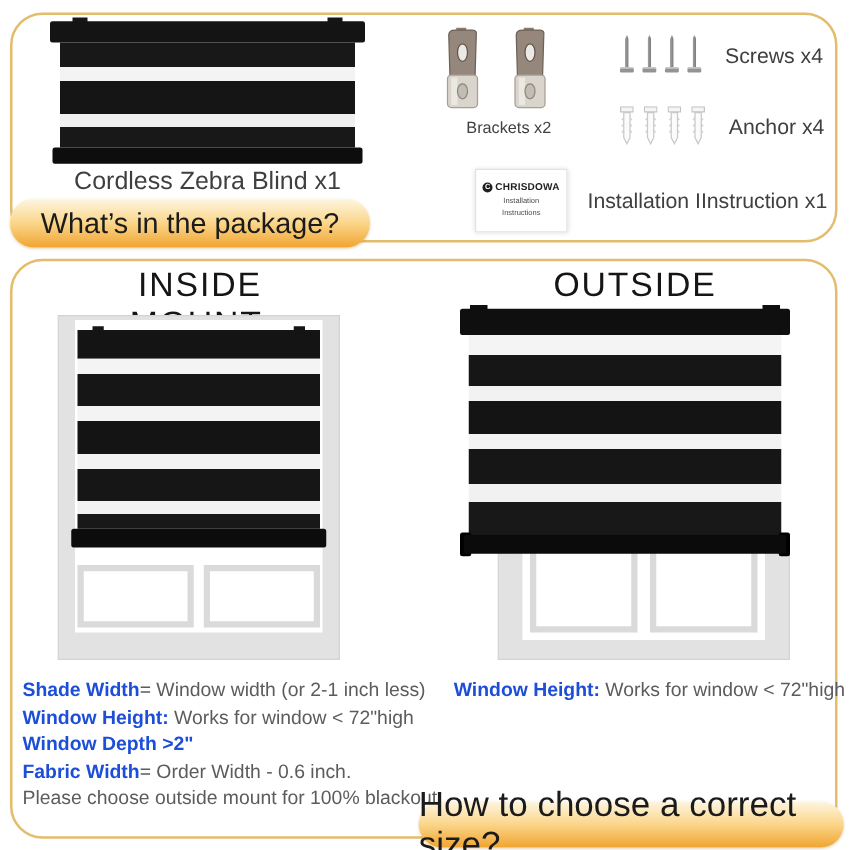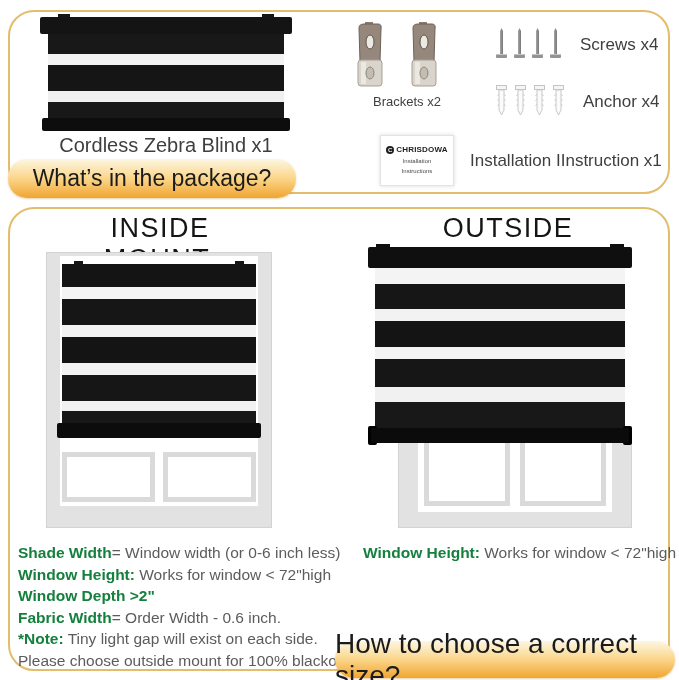--- a/index.html
+++ b/index.html
@@ -81,21 +81,21 @@
     background:linear-gradient(180deg,#f4f4f4 0 16px,#161616 16px 41px,#f2f2f2 41px 53px,#141414 53px 79px,#f3f3f3 79px 91px,#161616 91px 119px,#f1f1f1 119px 134px,#181818 134px 162px);}
   .bo-rail{position:absolute;left:3px;right:3px;top:181px;height:15px;background:#0b0b0b;border-radius:2px;}
   .bo-cap{position:absolute;top:179px;width:9px;height:19px;background:#000;border-radius:2px;}
   .bo-cap.l{left:0;} .bo-cap.r{right:0;}
 
   
   .specs{position:absolute;z-index:2;}
   .specs-left{left:18px;top:542px;width:320px;}
   .specs-right{left:363px;top:542px;width:300px;}
   .spec{margin:0;font-size:15.5px;line-height:21.5px;color:#5c5c5c;white-space:nowrap;}
-  .sb{font-weight:700;color:#15803d;}
+  .sb{font-weight:700;color:#1d4ed8;}
 </style>
 </head>
 <body>
 
 <div class="canvas">
 
   <section class="panel panel-top">
 
     <div class="pblind" style="left:30px;top:2px;">
       <div class="pb-tab l"></div>
@@ -213,25 +213,24 @@
     <div class="bo-tab l"></div>
     <div class="bo-tab r"></div>
     <div class="bo-header"></div>
     <div class="bo-body"></div>
     <div class="bo-cap l"></div>
     <div class="bo-cap r"></div>
     <div class="bo-rail"></div>
   </div>
 
   <div class="specs specs-left">
-    <p class="spec"><span class="sb">Shade Width</span><span class="sr">= Window width (or 0-6 inch less)</span></p>
+    <p class="spec"><span class="sb">Shade Width</span><span class="sr">= Window width (or 2-1 inch less)</span></p>
     <p class="spec"><span class="sb">Window Height:</span><span class="sr"> Works for window &lt; 72"high</span></p>
     <p class="spec"><span class="sb">Window Depth &gt;2"</span><span class="sr"></span></p>
     <p class="spec"><span class="sb">Fabric Width</span><span class="sr">= Order Width - 0.6 inch.</span></p>
-    <p class="spec"><span class="sb">*Note:</span><span class="sr"> Tiny light gap will exist on each side.</span></p>
     <p class="spec"><span class="sb"></span><span class="sr">Please choose outside mount for 100% blackout.</span></p>
   </div>
 
   <div class="specs specs-right">
     <p class="spec"><span class="sb">Window Height:</span><span class="sr"> Works for window &lt; 72"high</span></p>
   </div>
 
   <div class="badge badge-bottom">How to choose a correct size?</div>
 
 </div>

